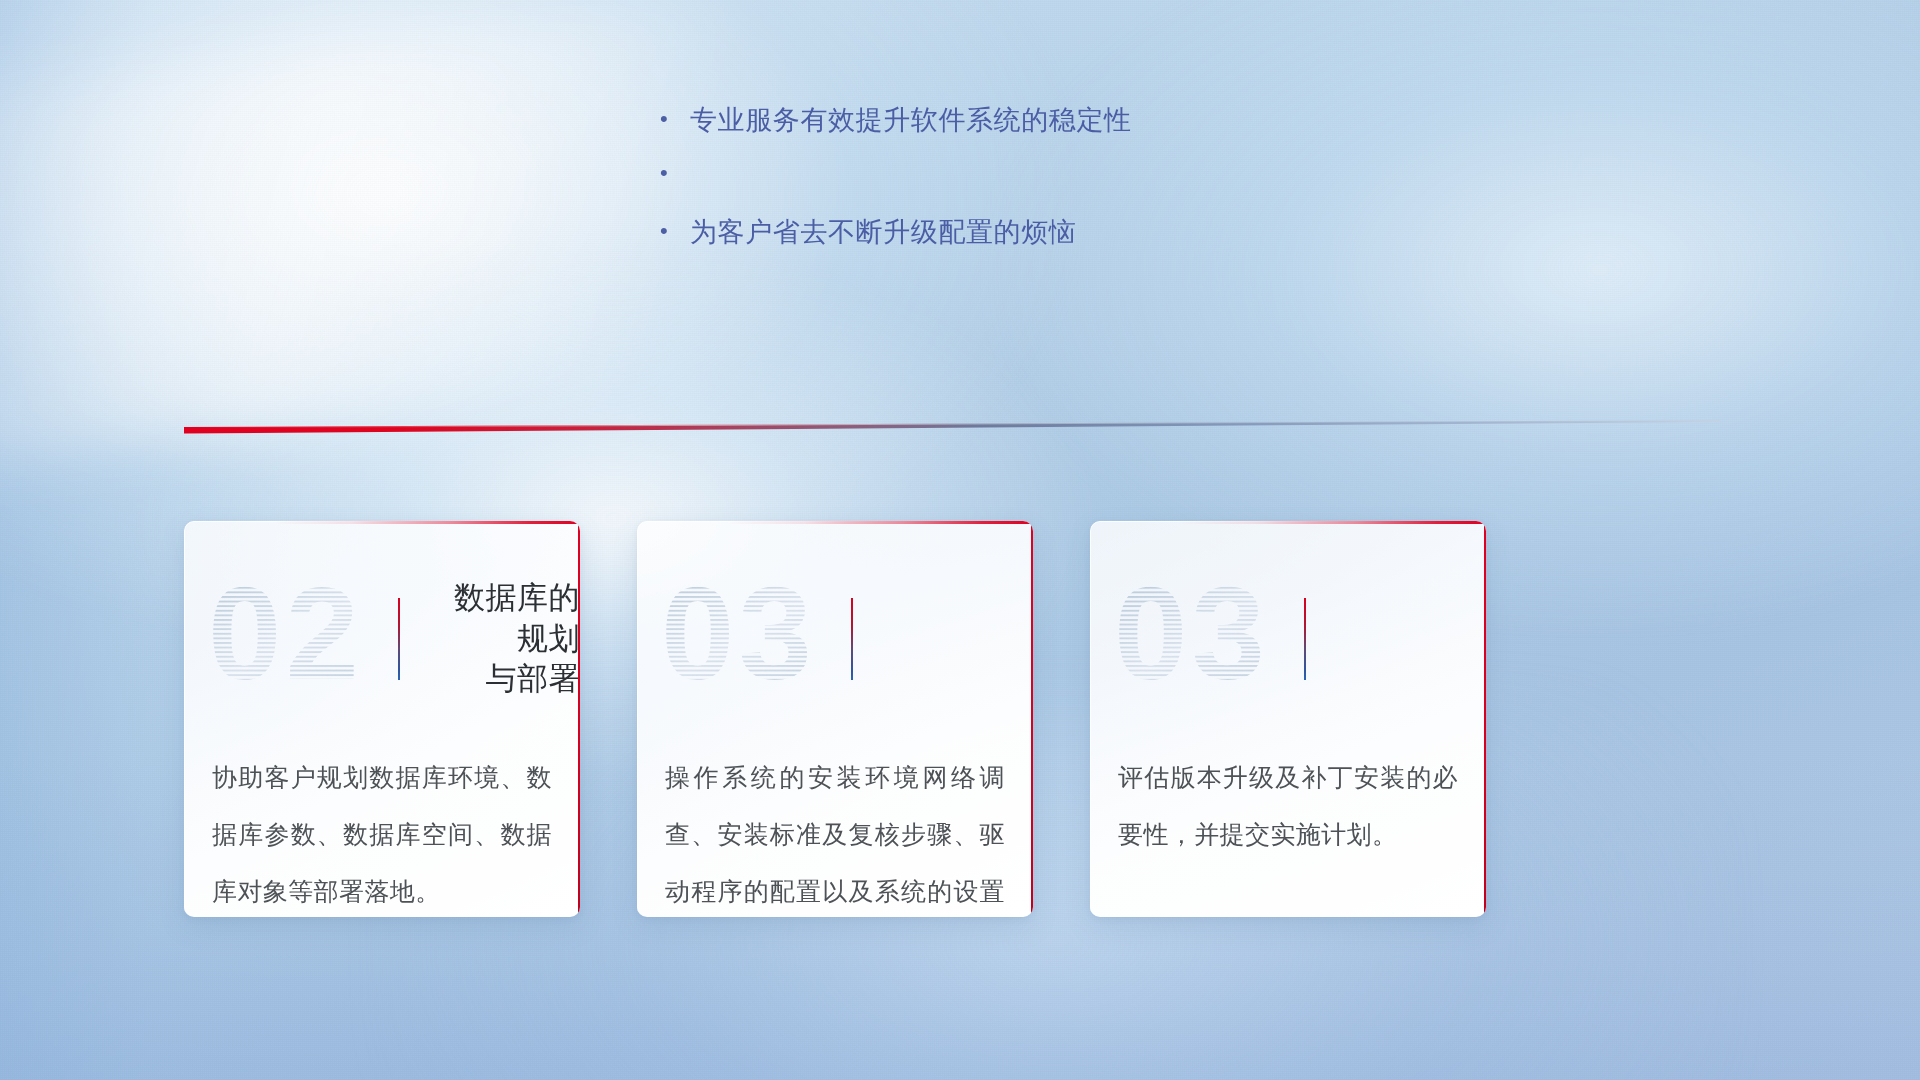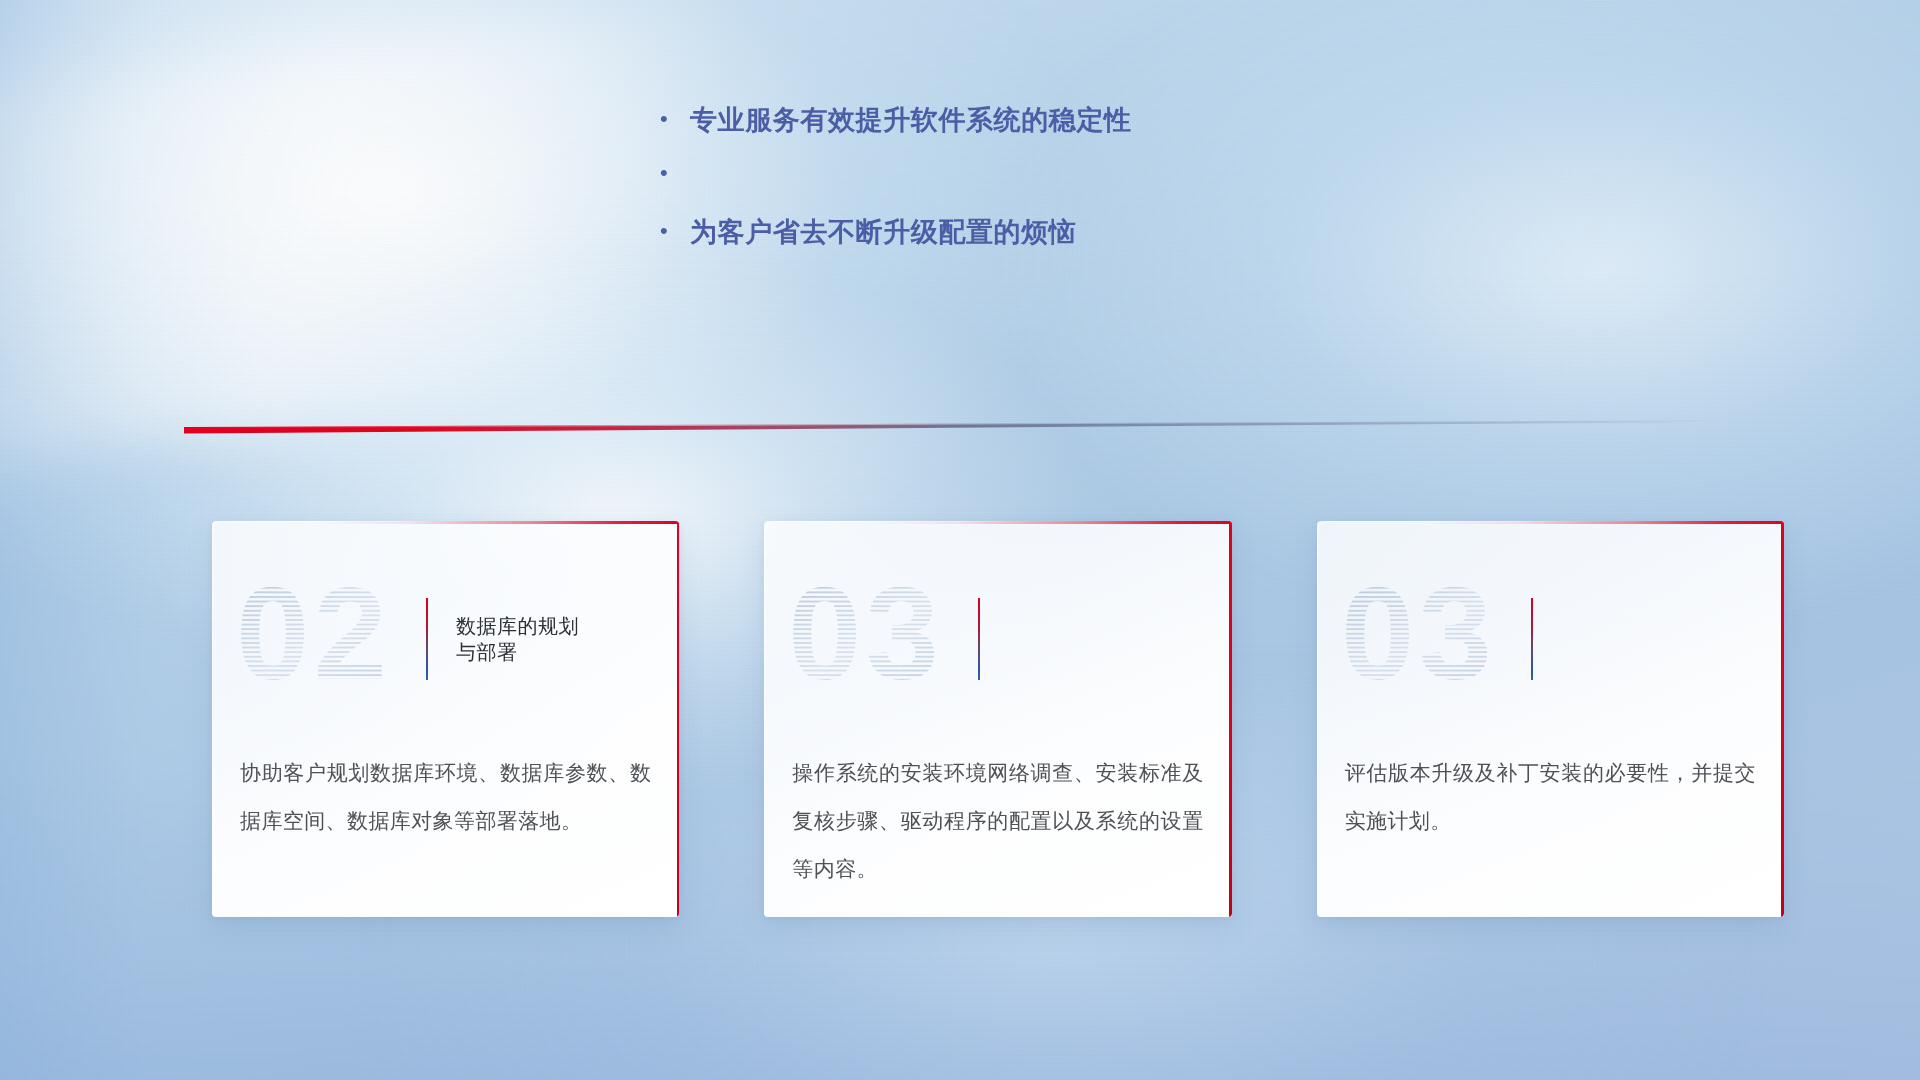--- a/index.html
+++ b/index.html
@@ -115,21 +115,21 @@
     line-height: 1;
     text-align: left;
     position: relative;
     top: -3px;
   }
   .bullet-dot::before { content: "\2022"; }
   .bullet-text {
     font-size: 27px;
     letter-spacing: 0.6px;
     color: #4b5ea5;
-    font-weight: 700;
+    font-weight: 400;
     line-height: 1.2;
   }
 
   
   .divider-wrap {
     position: absolute;
     left: 182px;
     top: 416px;
     width: 1540px;
     height: 26px;
@@ -141,28 +141,27 @@
     position: absolute;
     left: 184px;
     top: 521px;
     width: 1600px;
     height: 396px;
     display: flex;
     gap: 57px;
   }
   .card {
     position: relative;
-    width: 495px;
+    width: 396px;
     height: 396px;
-    border-radius: 4px;
+    border-radius: 10px;
     background:
       linear-gradient(157deg, rgba(255,255,255,0.80) 0%, rgba(252,253,255,0.90) 30%, rgba(255,255,255,0.97) 62%, rgba(255,255,255,1) 100%);
     box-shadow: 0 10px 26px rgba(94,128,170,0.16), 0 2px 6px rgba(94,128,170,0.10);
     overflow: hidden;
-    margin-left: 28px;
   }
   
   .card-accent-right {
     position: absolute;
     top: 0;
     right: 0;
     width: 2.5px;
     height: 100%;
     background: linear-gradient(180deg, #e00021 0%, #d8001f 58%, #c2001c 100%);
     border-radius: 0 10px 10px 0;
@@ -203,34 +202,35 @@
   .ghost-num svg { display: block; width: 100%; height: 100%; }
 
   .head-rule {
     flex: 0 0 2px;
     width: 2px;
     height: 82px;
     margin-right: 28px;
     background: linear-gradient(180deg, #d8001f 0%, #b01632 34%, #5f4a75 62%, #2f55a0 88%, #2a63b4 100%);
   }
   .card-title {
-    font-size: 20px;
+    font-size: 31px;
     line-height: 1.32;
     color: #2c2f33;
     font-weight: 400;
     letter-spacing: 0.5px;
     max-width: 250px;
+    text-align: right;
   }
 
   .card-desc {
     position: absolute;
     left: 28px;
     right: 28px;
     top: 228px;
-    font-size: 21px;
+    font-size: 25px;
     line-height: 2.28;
     color: #4e5256;
     letter-spacing: 0.4px;
     text-align: justify;
     text-justify: inter-ideograph;
   }
 </style>
 </head>
 <body>
 

